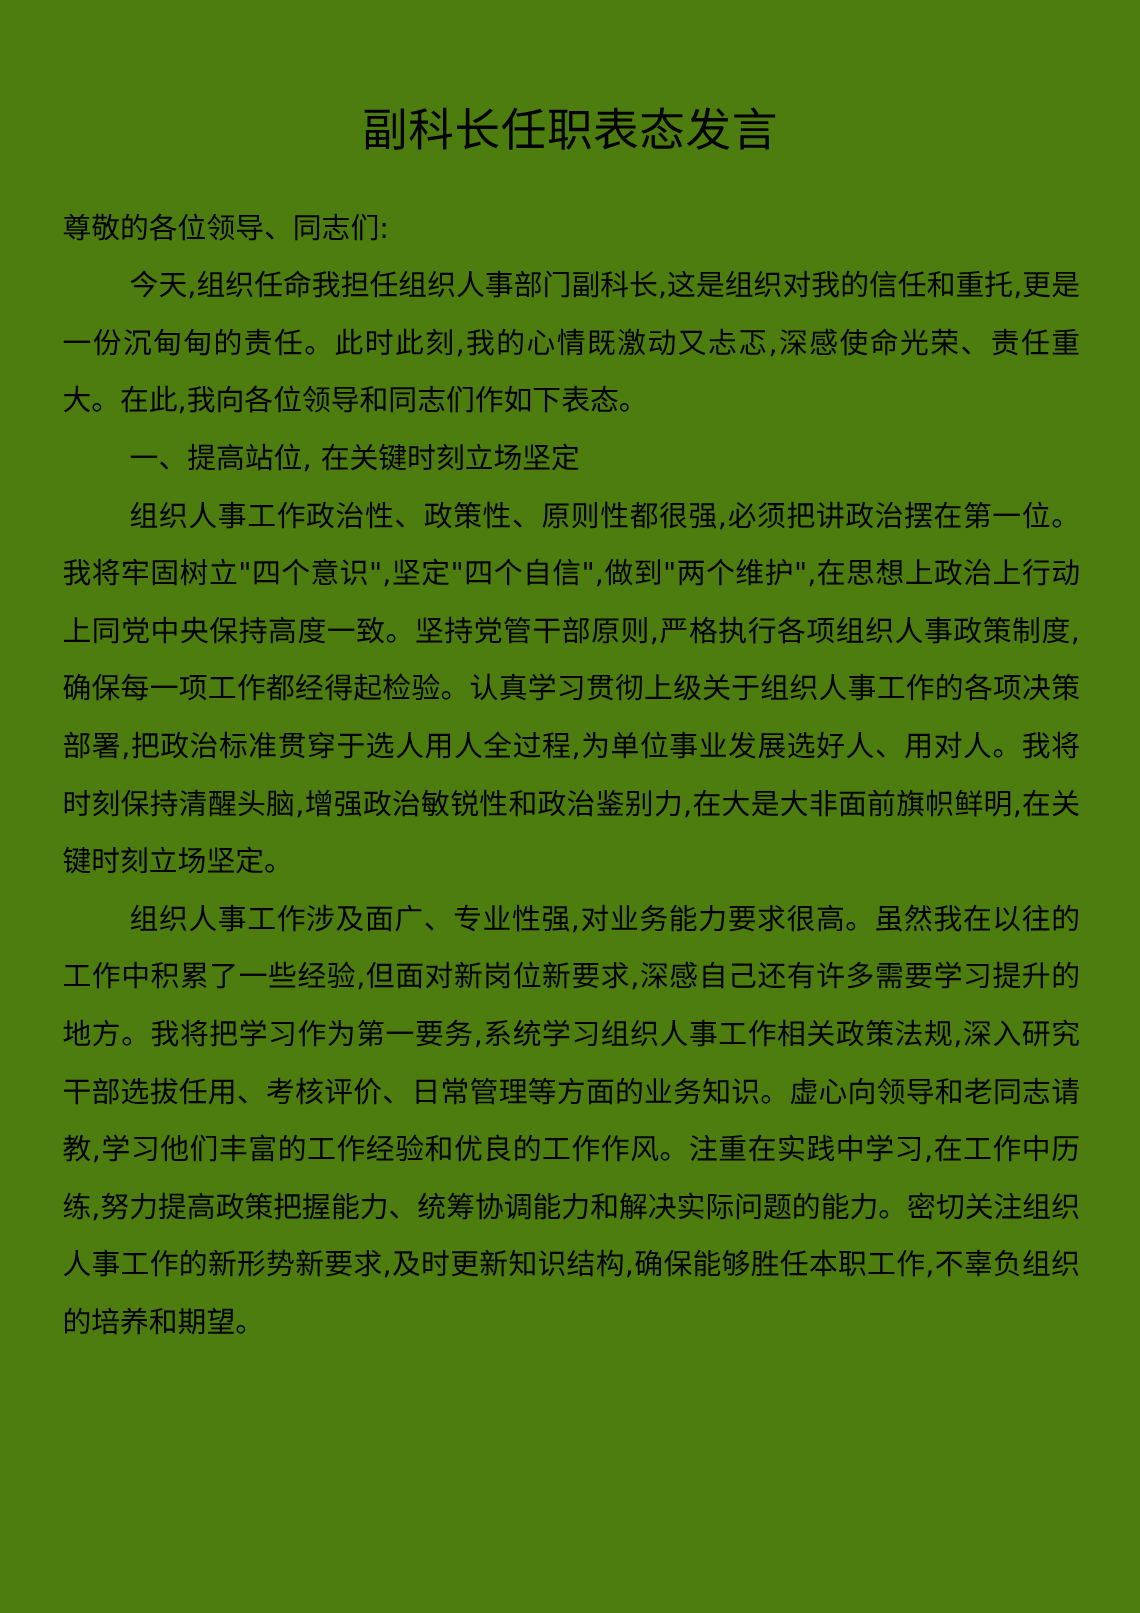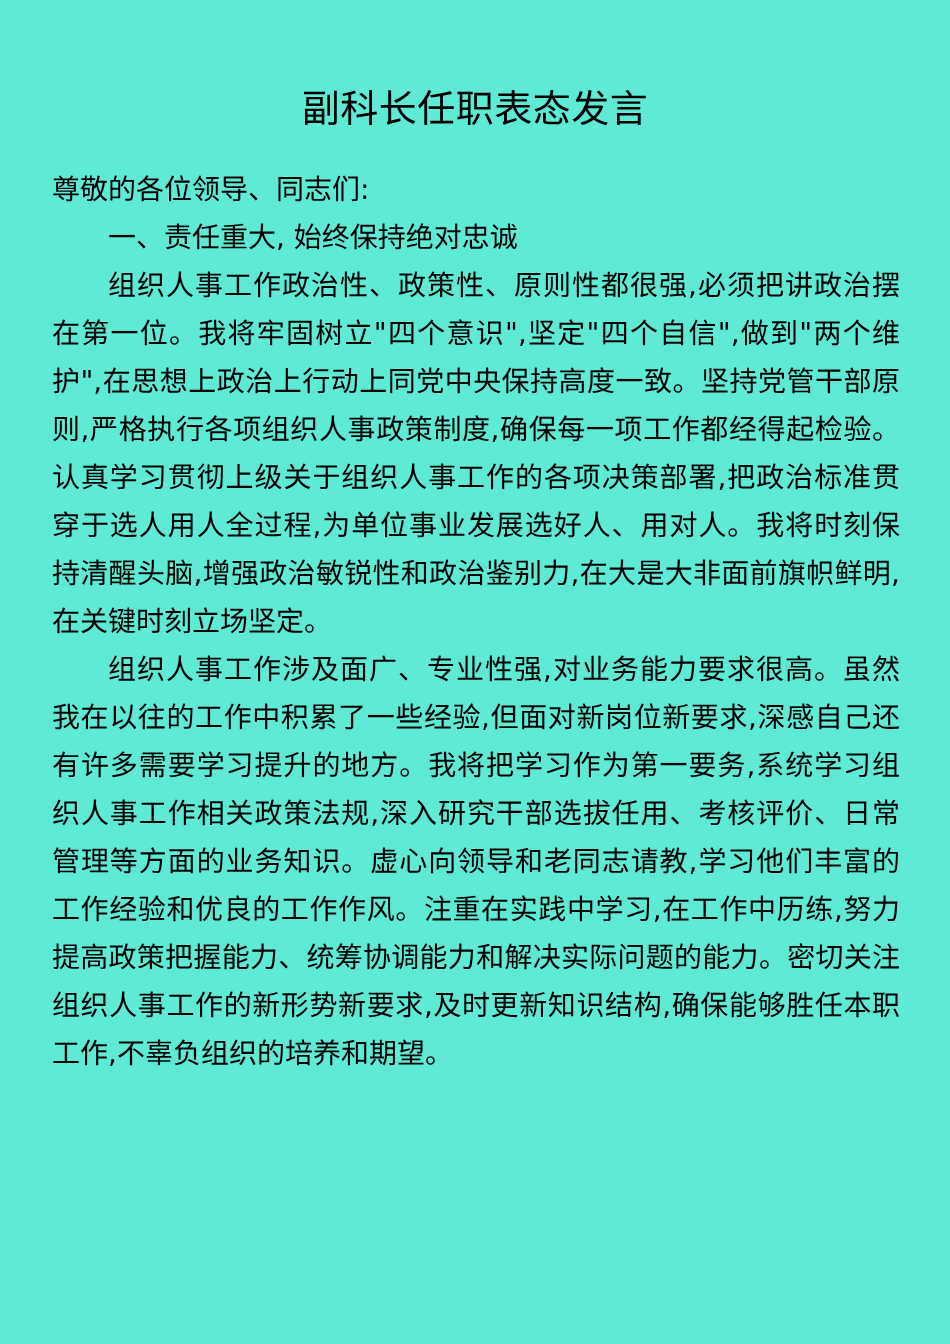--- a/index.html
+++ b/index.html
@@ -11,21 +11,21 @@
 
   body {
     font-family: "DejaVu Sans", "Liberation Sans", sans-serif;
     color: #000000;
   }
 
   .page {
     position: relative;
     width: 950px;
     height: 1344px;
-    background: #5eead4;
+    background: #4d7c0f;
     overflow: hidden;
     box-sizing: border-box;
   }
 
   
   .doc-title {
     position: absolute;
     top: 58px;
     left: 0;
     width: 950px;
@@ -40,21 +40,21 @@
   
   .body-block {
     position: absolute;
     top: 166px;
     left: 52px;
     width: 848px;
   }
 
   .para {
     margin: 0;
-    font-size: 28px;
+    font-size: 24px;
     line-height: 48px;
     text-align: justify;
     text-justify: inter-character;
     text-align-last: left;
     letter-spacing: 0px;
     word-break: break-all;
     overflow-wrap: break-word;
   }
 
   
@@ -75,22 +75,23 @@
 <body>
 
 <div class="page">
 
   <h1 class="doc-title">副科长任职表态发言</h1>
 
   <div class="body-block">
 
     <p class="para salutation">尊敬的各位领导、同志们:</p>
 
+    <p class="para indent">今天,组织任命我担任组织人事部门副科长,这是组织对我的信任和重托,更是一份沉甸甸的责任。此时此刻,我的心情既激动又忐忑,深感使命光荣、责任重大。在此,我向各位领导和同志们作如下表态。</p>
 
-    <p class="para heading">一、责任重大, 始终保持绝对忠诚</p>
+    <p class="para heading">一、提高站位, 在关键时刻立场坚定</p>
 
     <p class="para indent">组织人事工作政治性、政策性、原则性都很强,必须把讲政治摆在第一位。我将牢固树立"四个意识",坚定"四个自信",做到"两个维护",在思想上政治上行动上同党中央保持高度一致。坚持党管干部原则,严格执行各项组织人事政策制度,确保每一项工作都经得起检验。认真学习贯彻上级关于组织人事工作的各项决策部署,把政治标准贯穿于选人用人全过程,为单位事业发展选好人、用对人。我将时刻保持清醒头脑,增强政治敏锐性和政治鉴别力,在大是大非面前旗帜鲜明,在关键时刻立场坚定。</p>
 
 
     <p class="para indent">组织人事工作涉及面广、专业性强,对业务能力要求很高。虽然我在以往的工作中积累了一些经验,但面对新岗位新要求,深感自己还有许多需要学习提升的地方。我将把学习作为第一要务,系统学习组织人事工作相关政策法规,深入研究干部选拔任用、考核评价、日常管理等方面的业务知识。虚心向领导和老同志请教,学习他们丰富的工作经验和优良的工作作风。注重在实践中学习,在工作中历练,努力提高政策把握能力、统筹协调能力和解决实际问题的能力。密切关注组织人事工作的新形势新要求,及时更新知识结构,确保能够胜任本职工作,不辜负组织的培养和期望。</p>
 
 
   </div>
 
 </div>

